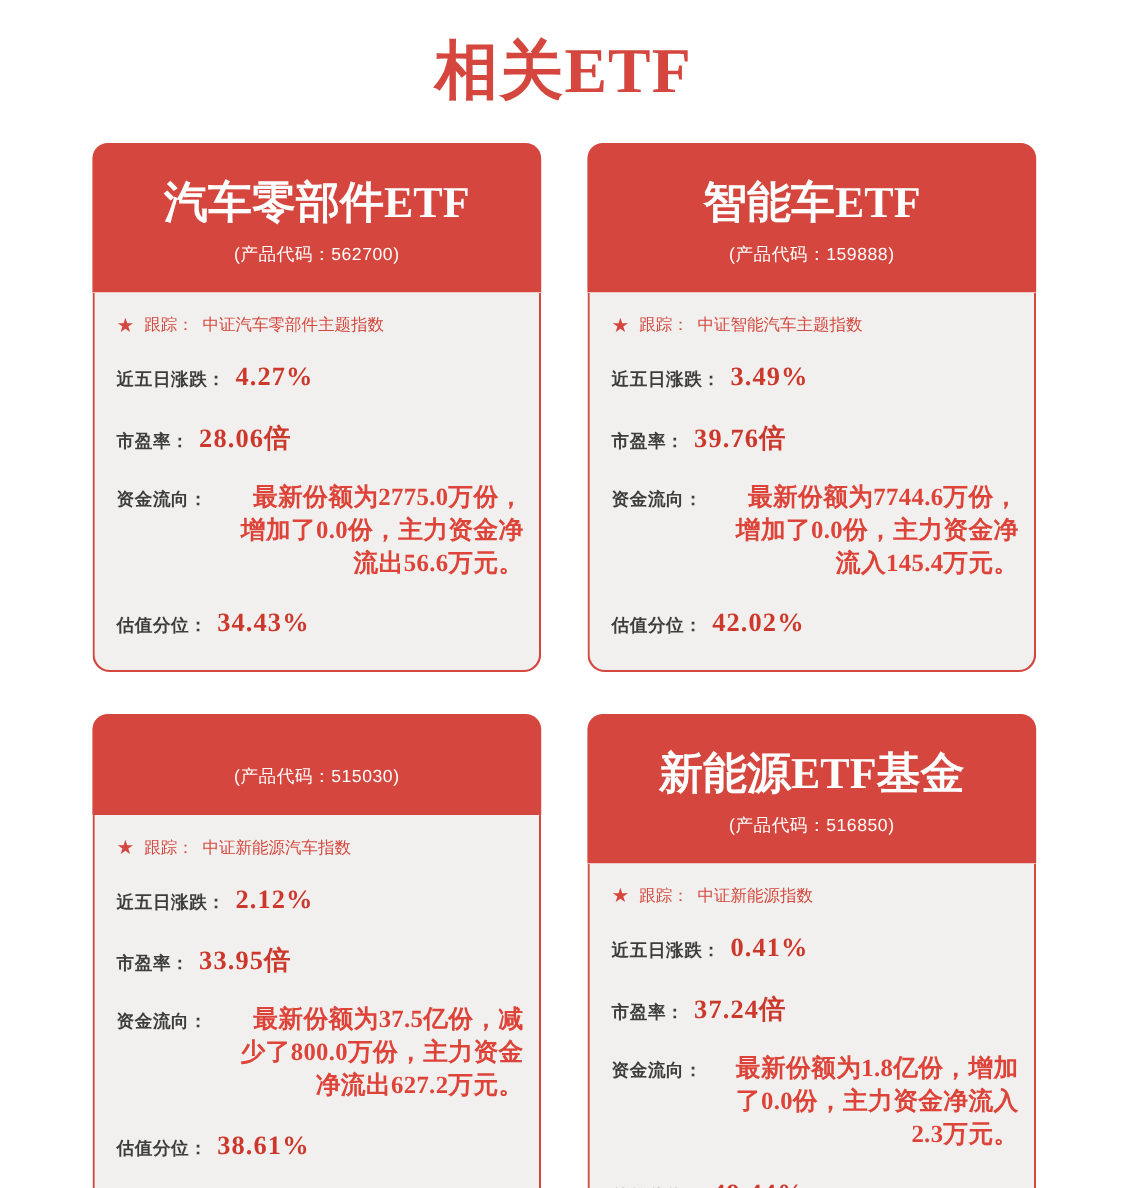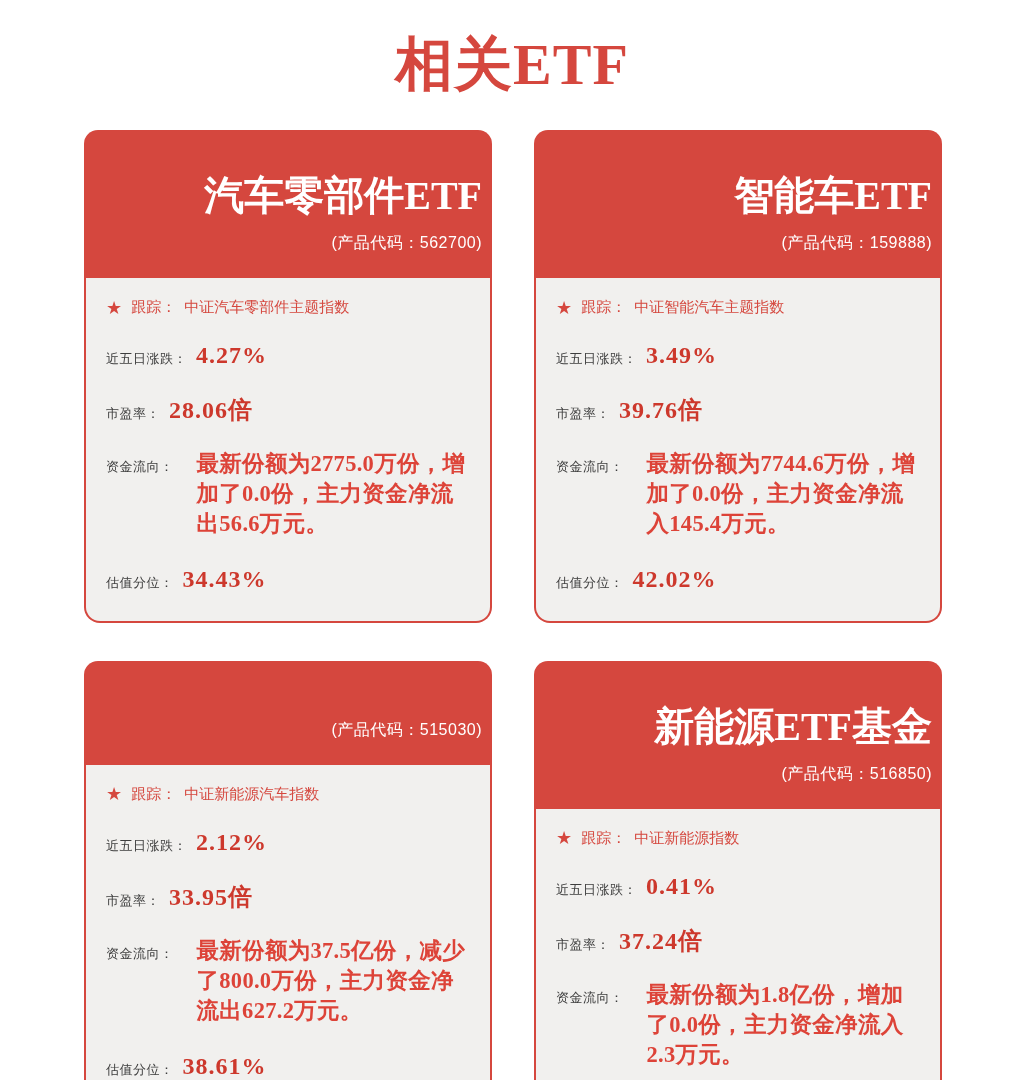--- a/index.html
+++ b/index.html
@@ -31,22 +31,22 @@
     grid-template-columns: 408px 408px;
     column-gap: 42px;
     row-gap: 38px;
     margin: 26px 84px 18px 84px;
   }
   .card { display: flex; flex-direction: column; }
   .card-header {
     background: var(--accent);
     border-radius: 14px 14px 0 0;
     color: var(--header-text);
-    text-align: right;
-    padding: 44px 10px 24px 10px;
+    text-align: center;
+    padding: 32px 10px 24px 10px;
   }
   .card-title {
     font-family: "Liberation Serif", "DejaVu Serif", serif;
     font-weight: bold;
     font-size: 40px;
     line-height: 1.1;
   }
   .card-code {
     margin-top: 15px;
     font-size: 16px;
@@ -68,33 +68,34 @@
     font-size: 15px;
   }
   .star { font-size: 18px; margin-right: 9px; line-height: 1; }
   .track-label { margin-right: 8px; }
   .row {
     display: flex;
     align-items: baseline;
     margin-top: 25px;
   }
   .row-label {
-    font-weight: normal;
+    font-weight: bold;
     color: var(--label-dark);
-    font-size: 13px;
+    font-size: 16px;
     white-space: nowrap;
     letter-spacing: 0.5px;
   }
   .row-value {
     color: var(--value-red);
     font-weight: bold;
     font-size: 24px;
     margin-left: 9px;
     font-family: "Liberation Serif", "DejaVu Serif", serif;
     letter-spacing: 1px;
+    text-align: right;
   }
   .flow-row { margin-top: 23px; gap: 16px; }
   .flow-value {
     color: var(--flow-red);
     font-size: 22.5px;
     line-height: 1.33;
     letter-spacing: 0.3px;
     margin-left: 7px;
   }
   .pct-row { margin-top: 27px; }

